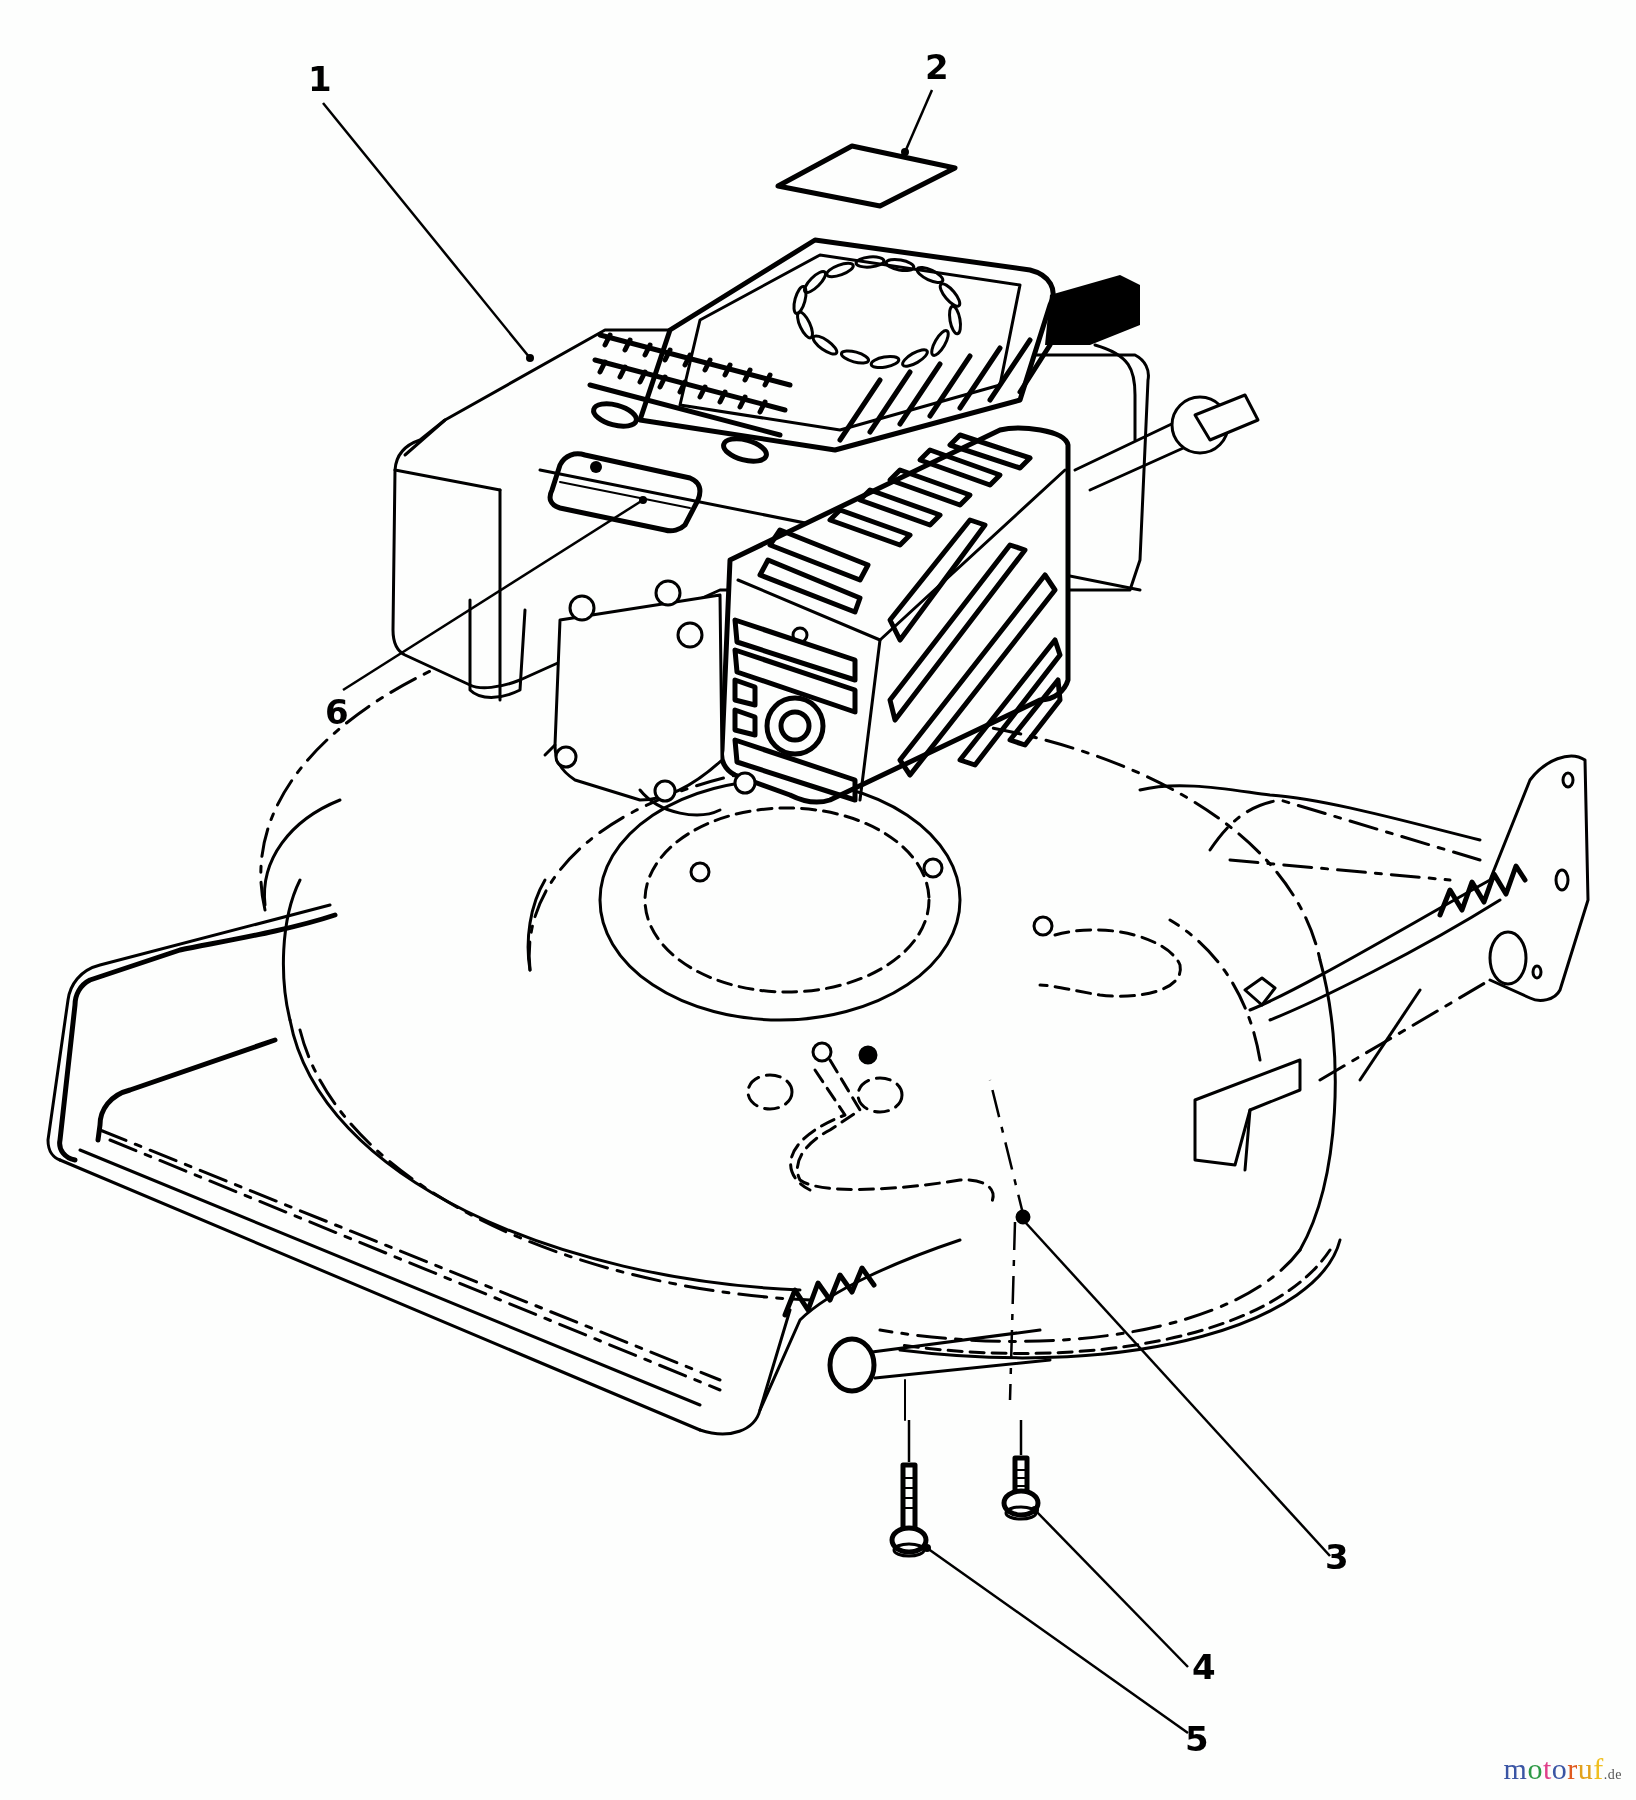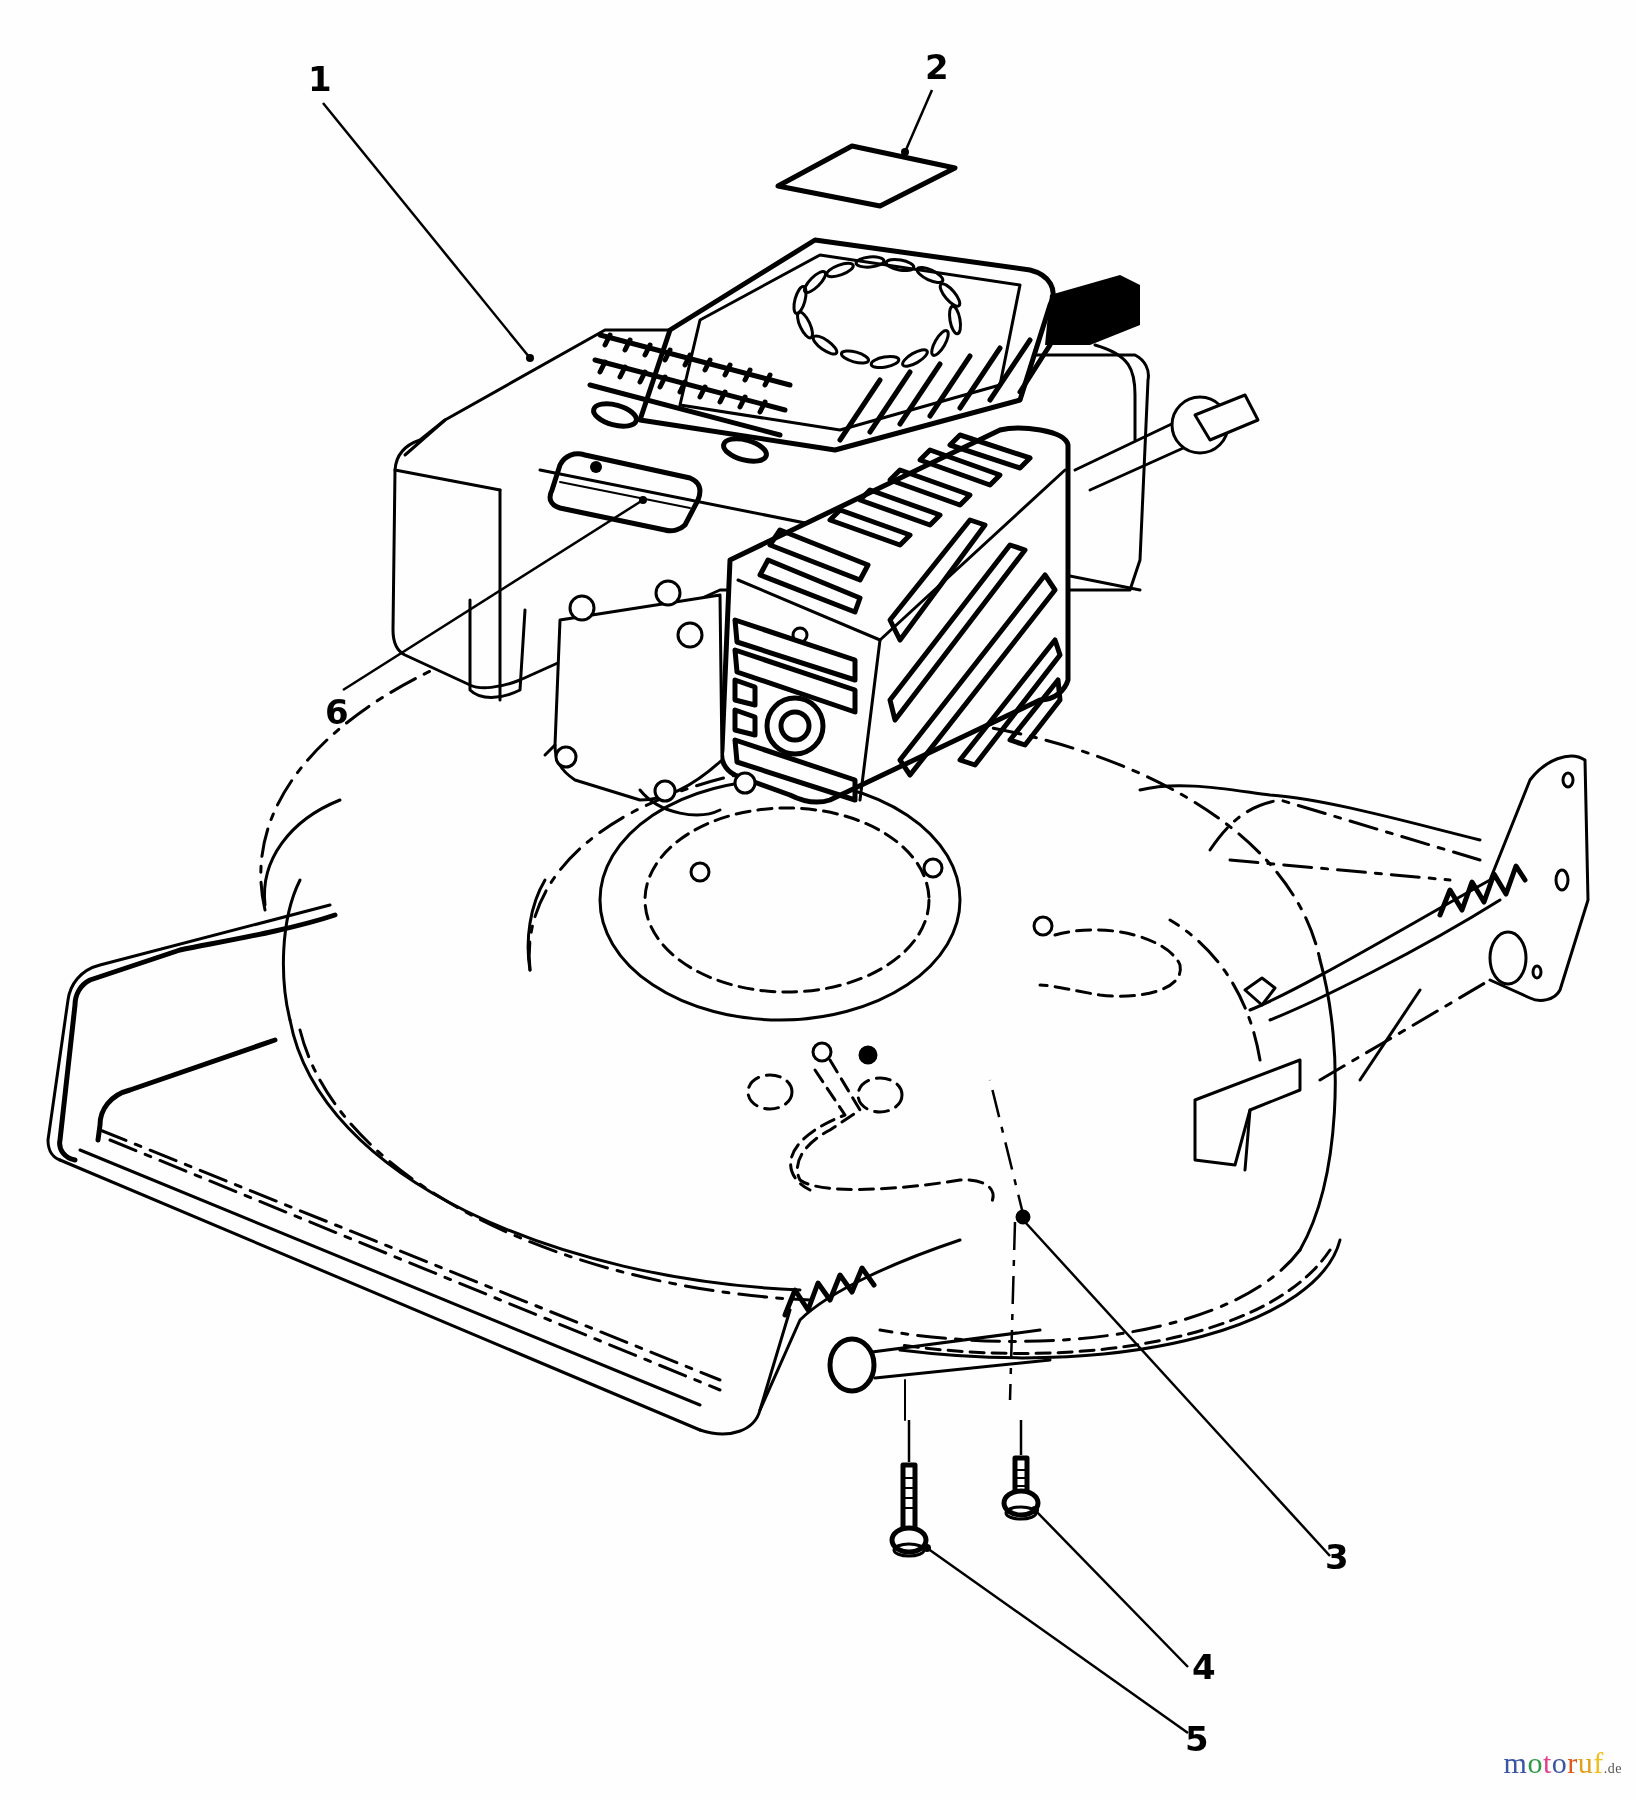--- a/index.html
+++ b/index.html
@@ -7,21 +7,21 @@
     #diagram { position: absolute; left: 0; top: 0; width: 1636px; height: 1800px; }
     .ln { fill: none; stroke: #000; stroke-width: 3; stroke-linejoin: round; stroke-linecap: round; }
     .thk { stroke-width: 5; }
     .thin { stroke-width: 2; }
     .dash { stroke-dasharray: 28 10 6 10; }
     .dash2 { stroke-dasharray: 14 8; }
     .fillw { fill: #fdfefd; }
     .fillb { fill: #000; }
     .leader { fill: none; stroke: #000; stroke-width: 2.5; }
     .callout { position: absolute; font-family: "DejaVu Sans", sans-serif; font-weight: bold; font-size: 34px; color: #000; line-height: 1; }
-    .watermark { position: absolute; right: 14px; bottom: 20px; font-family: "Liberation Serif", serif; font-size: 30px; letter-spacing: 0.5px; }
+    .watermark { position: absolute; right: 14px; bottom: 14px; font-family: "Liberation Serif", serif; font-size: 30px; letter-spacing: 0.5px; }
     .watermark span { display: inline-block; }
     .watermark .tld { font-size: 14px; color: #555; vertical-align: baseline; }
   </style>
 </head>
 <body>
 
 <svg id="diagram" viewBox="0 0 1636 1800" xmlns="http://www.w3.org/2000/svg">
 
   <g>
 

